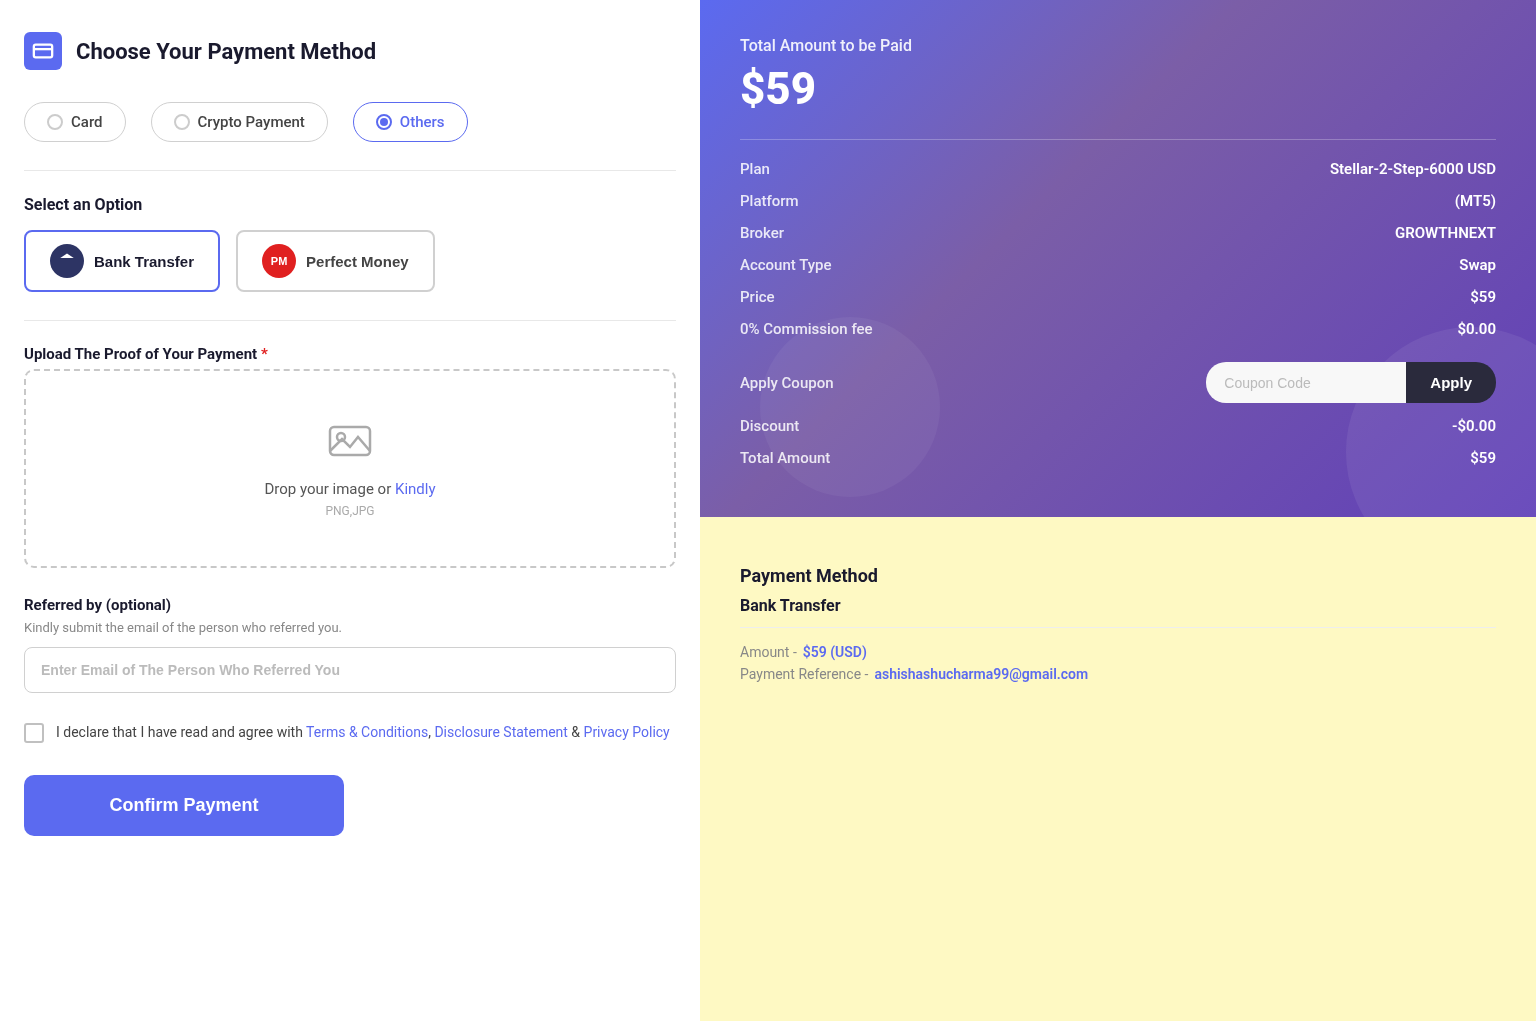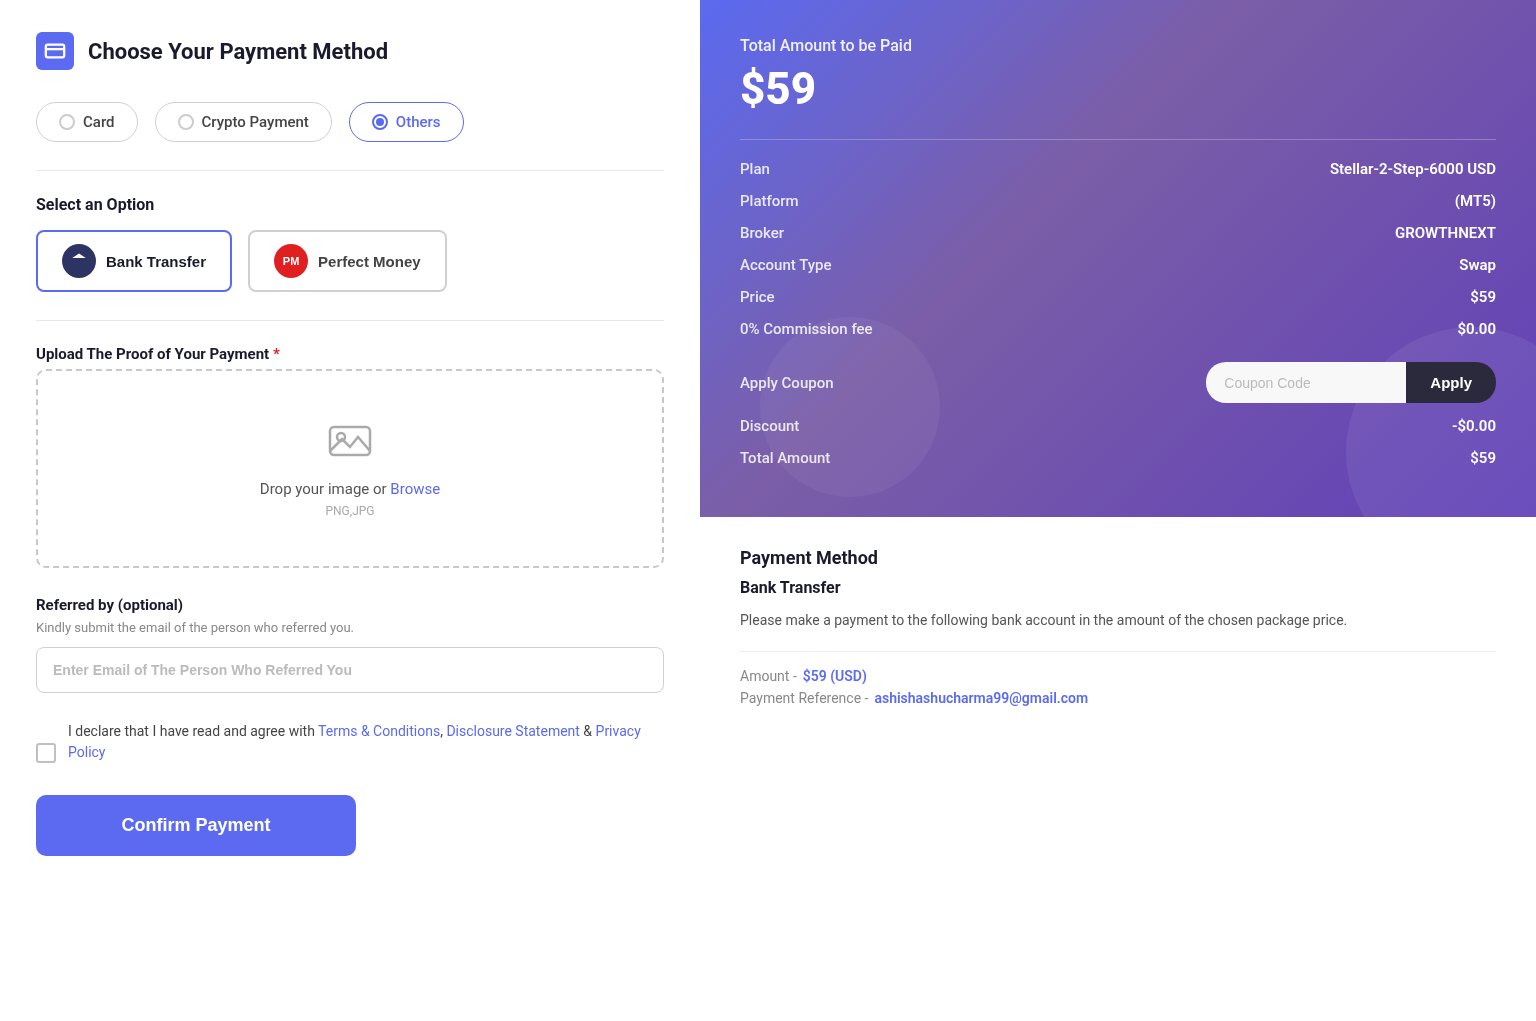--- a/index.html
+++ b/index.html
@@ -8,21 +8,21 @@
       background: #f0f0f0;
       display: flex;
       min-height: 1021px;
       width: 1536px;
     }
 
     
     .left-panel {
       width: 700px;
       background: #fff;
-      padding: 32px 36px;
+      padding: 32px 24px;
       flex-shrink: 0;
       position: relative;
     }
 
     .page-header {
       display: flex;
       align-items: center;
       gap: 14px;
       margin-bottom: 32px;
     }
@@ -40,21 +40,21 @@
     }
     .page-title {
       font-size: 22px;
       font-weight: 700;
       color: #1a1a2e;
     }
 
     
     .payment-tabs {
       display: flex;
-      gap: 17px;
+      gap: 25px;
       margin-bottom: 28px;
     }
     .payment-tab {
       display: flex;
       align-items: center;
       gap: 8px;
       padding: 10px 22px;
       border: 1.5px solid #d0d0d0;
       border-radius: 50px;
       cursor: pointer;
@@ -373,23 +373,23 @@
       background: #1a1a2e;
       color: #fff;
       border: none;
       font-size: 15px;
       font-weight: 700;
       cursor: pointer;
     }
 
     
     .payment-info-card {
-      background: #ffffff;
+      background: #fef9c3;
       margin: 0;
-      padding: 30px 40px;
+      padding: 48px 40px;
       flex: 1;
     }
     .payment-method-title {
       font-size: 18px;
       font-weight: 700;
       color: #1a1a2e;
       margin-bottom: 10px;
     }
     .payment-method-sub {
       font-size: 16px;
@@ -478,21 +478,21 @@
     </div>
     <div class="upload-dropzone">
       <div class="drop-icon">
         <svg width="48" height="40" viewBox="0 0 48 40" fill="none">
           <rect x="4" y="8" width="40" height="28" rx="4" stroke="#aaa" stroke-width="2.5" fill="none"></rect>
           <circle cx="15" cy="18" r="4" stroke="#aaa" stroke-width="2.5" fill="none"></circle>
           <polyline points="4,32 16,20 24,28 32,18 44,32" stroke="#aaa" stroke-width="2.5" fill="none"></polyline>
         </svg>
       </div>
       <div class="drop-text">
-        <span>Drop your image or </span><a class="browse-link">Browse</a>
+        <span>Drop your image or </span><a class="browse-link">Kindly</a>
       </div>
       <div class="drop-formats">PNG,JPG</div>
     </div>
   </div>
 
   <div class="referred-section">
     <div class="referred-label">Referred by (optional)</div>
     <div class="referred-hint">Kindly submit the email of the person who referred you.</div>
     <input class="referred-input" type="text" placeholder="Enter Email of The Person Who Referred You" style="">
   </div>
@@ -554,21 +554,20 @@
     </div>
     <div class="summary-row">
       <span class="summary-row-label">Total Amount</span>
       <span class="summary-row-value">$59</span>
     </div>
   </div>
 
   <div class="payment-info-card">
     <div class="payment-method-title">Payment Method</div>
     <div class="payment-method-sub">Bank Transfer</div>
-    <div class="payment-method-desc">Please make a payment to the following bank account in the amount of the chosen package price.</div>
     <div class="payment-divider"></div>
     <div class="payment-detail-row">
       <span>Amount - </span>
       <span class="payment-detail-val">$59 (USD)</span>
     </div>
     <div class="payment-detail-row">
       <span>Payment Reference - </span>
       <span class="payment-detail-val">ashishashucharma99@gmail.com</span>
     </div>
   </div>

